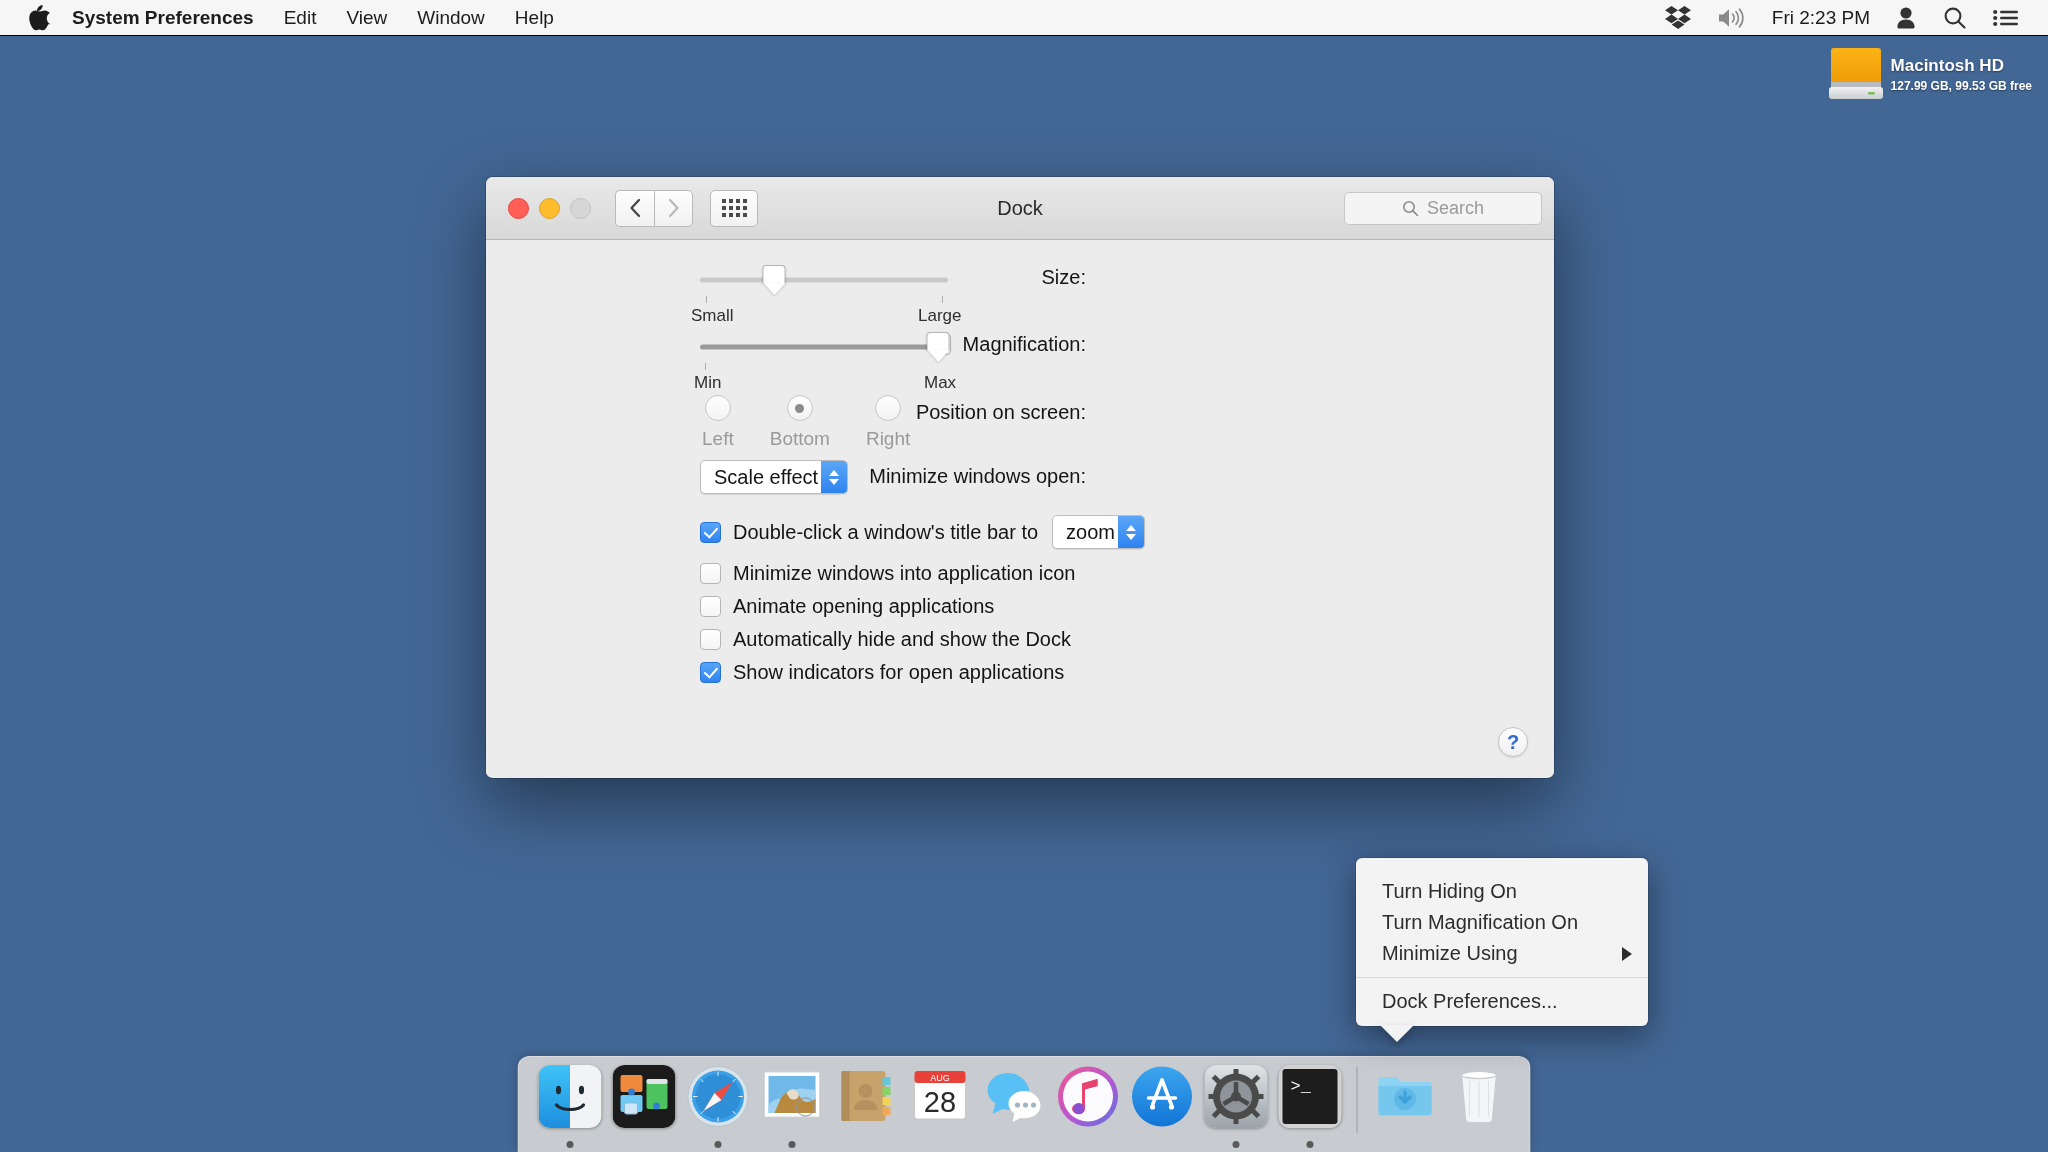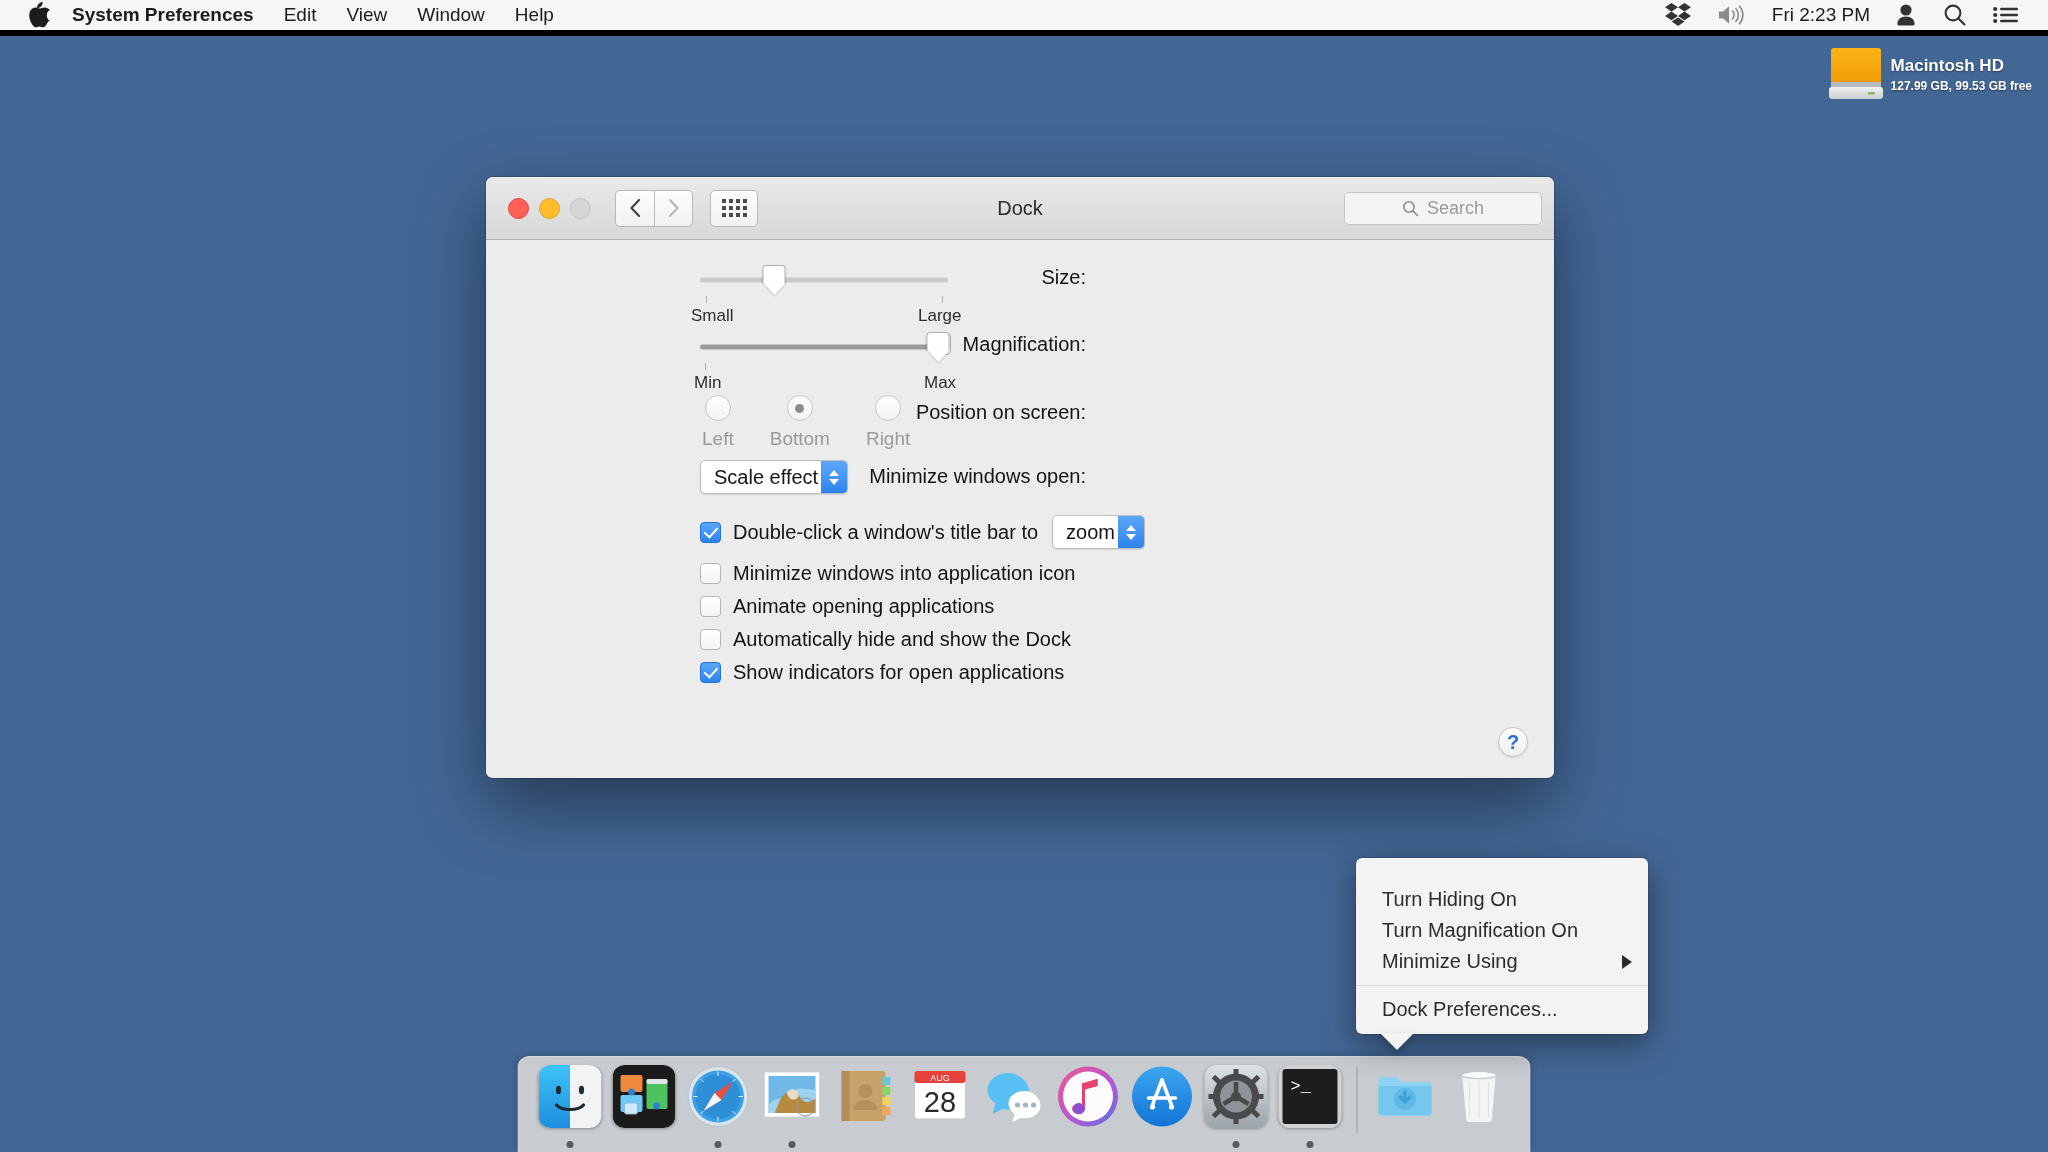--- a/index.html
+++ b/index.html
@@ -15,21 +15,21 @@
   #desktop {
     position: absolute; inset: 0;
     background: #436795;
   }
 
   
   #menubar {
     position: absolute; top: 0; left: 0;
     width: 2048px; height: 36px;
     background: #f6f6f6;
-    border-bottom: 6px solid #000000;
+    border-bottom: 1px solid #000000;
     display: flex; align-items: flex-start;
     z-index: 60;
   }
   #menubar .mb-left { display: flex; align-items: center; height: 100%; }
   #menubar .mb-right { margin-left: auto; display: flex; align-items: center; height: 100%; padding-right: 16px; }
   .apple-logo {
     padding: 0 22px 0 28px; display: flex; align-items: center;
     height: 100%;
   }
   .apple-logo svg { display: block; }
@@ -225,21 +225,21 @@
   }
 
   
   #context-menu {
     position: absolute;
     left: 1356px; top: 858px;
     width: 292px;
     background: #f3f3f3;
     border-radius: 6px;
     box-shadow: 0 10px 34px rgba(0,0,0,.42), 0 0 0 1px rgba(0,0,0,.13);
-    padding: 26px 0 9px 0;
+    padding: 18px 0 9px 0;
     z-index: 40;
   }
   .menu-item {
     height: 31px; display: flex; align-items: center;
     padding: 0 16px 0 26px;
     font-size: 20px; color: #2c2c2c; white-space: nowrap;
     position: relative;
   }
   .menu-item .submenu-arrow {
     margin-left: auto;

